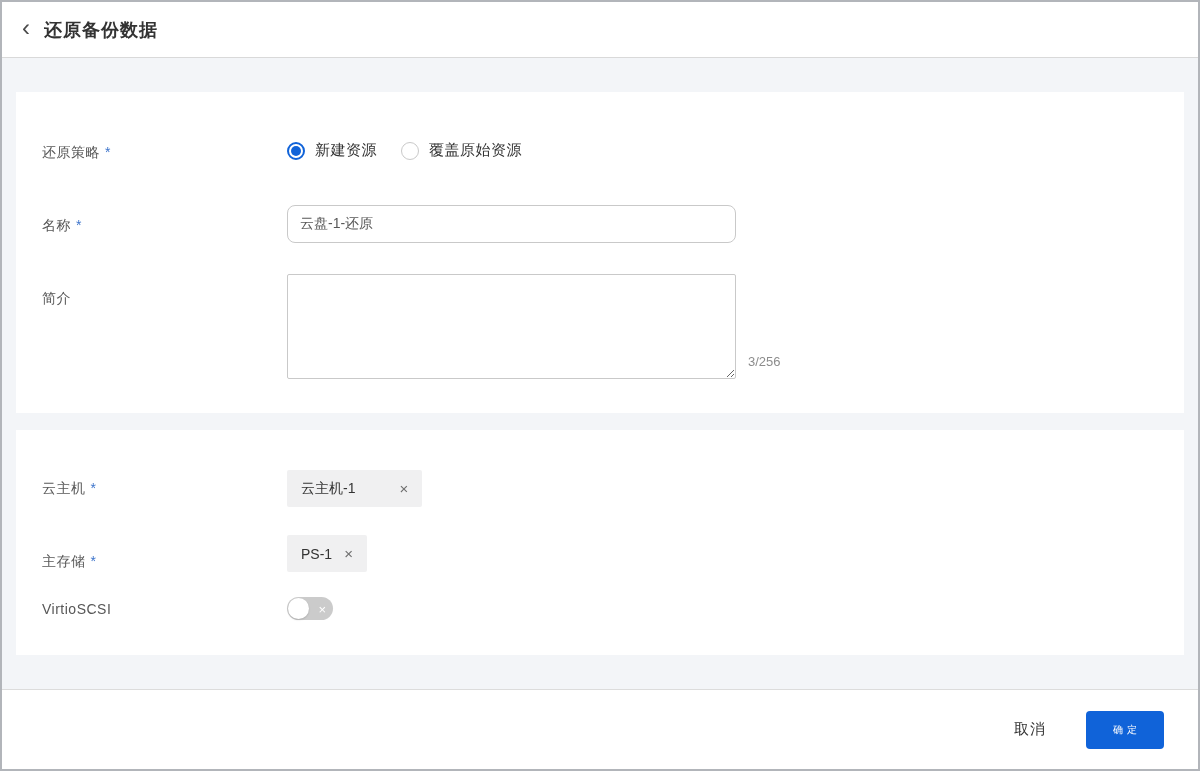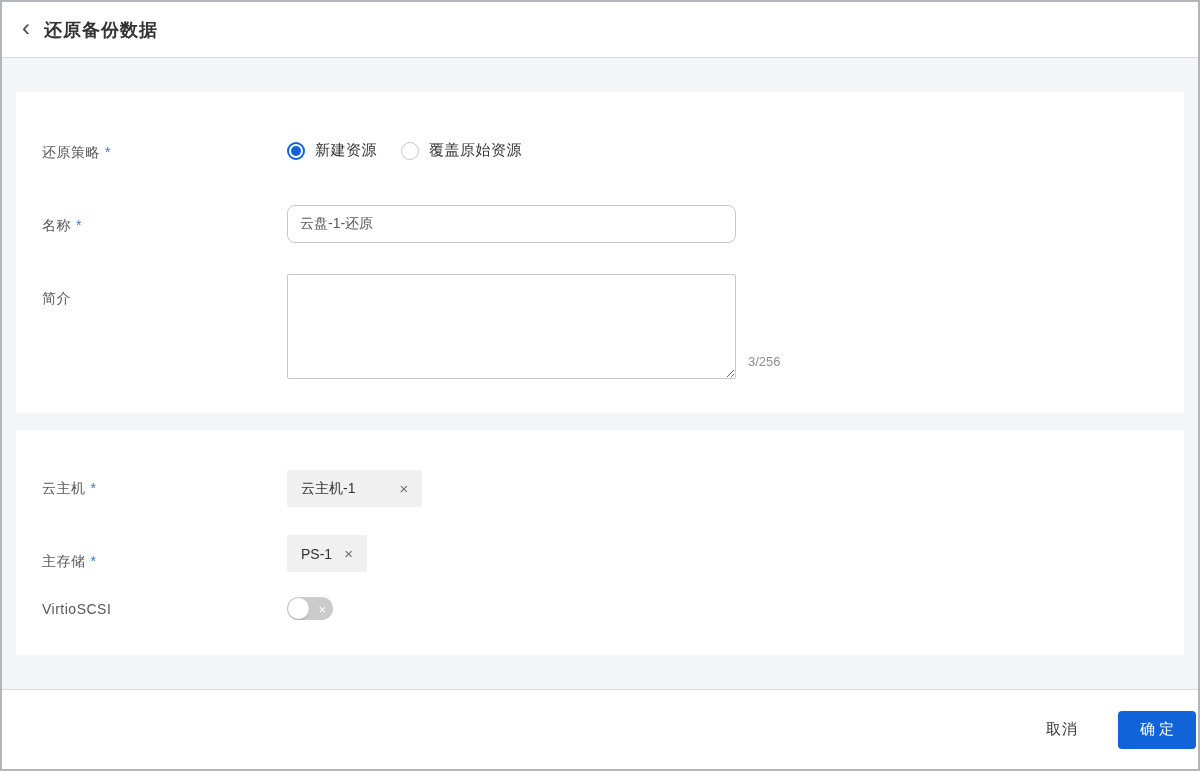--- a/index.html
+++ b/index.html
@@ -76,29 +76,29 @@
   }
   .toggle .off-icon {
     position:absolute; right:7px; top:50%; transform:translateY(-50%);
     color:#fff; font-size:13px; line-height:1;
   }
 
   
   .footerbar {
     position:absolute; left:0; right:0; bottom:0; height:80px; background:#fff;
     border-top:1px solid #dcdcdc; display:flex; align-items:center;
-    justify-content:flex-end; padding-right:2px; gap:40px;
+    justify-content:flex-end; padding-right:34px; gap:40px;
   }
   .btn-cancel {
     background:none; border:none; font-size:15px; color:#333; cursor:pointer;
     letter-spacing:1px; font-family:inherit;
   }
   .btn-confirm {
     width:78px; height:38px; background:#1063d9; color:#fff; border:none;
-    border-radius:4px; font-size:15px; cursor:pointer; letter-spacing:4px;
+    border-radius:4px; font-size:10px; cursor:pointer; letter-spacing:4px;
     padding-left:4px; font-family:inherit;
   }
 </style>
 </head>
 <body>
 
 <div class="frame">
 
   <div class="titlebar">
     <span class="back-icon">‹</span>

